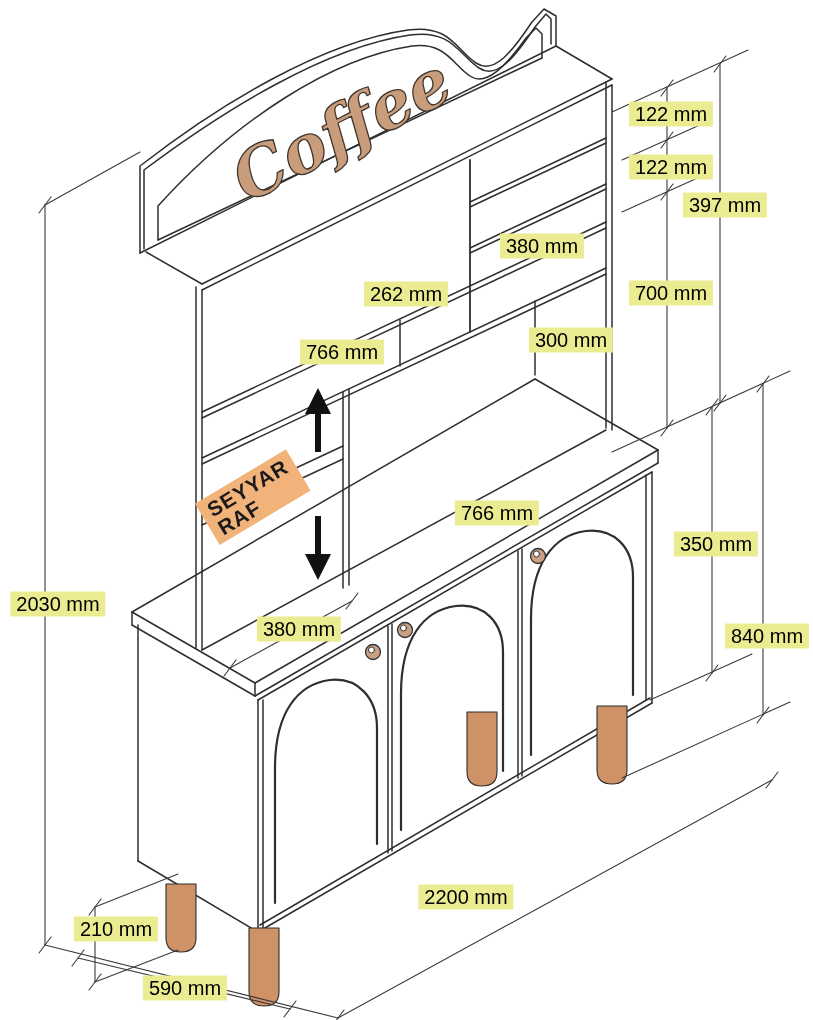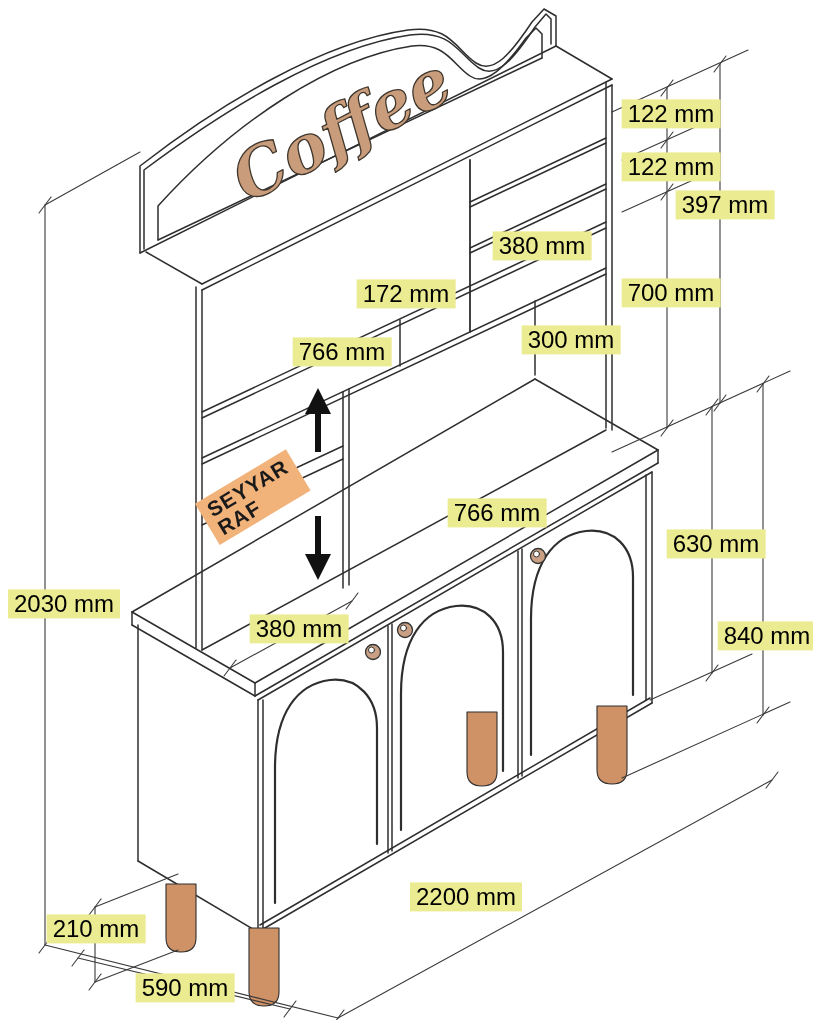--- a/index.html
+++ b/index.html
@@ -3,21 +3,21 @@
 <meta charset="utf-8">
 <style>
   html,body{margin:0;padding:0;background:#888;}
   .stage{
     position:relative;width:813px;height:1020px;background:#ffffff;
     font-family:"Liberation Sans", sans-serif;overflow:hidden;margin:0 auto;
   }
   .stage svg{position:absolute;left:0;top:0;}
   .lbl{
     position:absolute;transform:translate(-50%,-50%);
-    background:#ebeb92;color:#000;font-size:24px;line-height:1.05;
+    background:#ebeb92;color:#000;font-size:20px;line-height:1.05;
     padding:2px 6px;white-space:nowrap;z-index:5;
   }
   .lbl-orange{
     position:absolute;transform:translate(-50%,-50%) rotate(-31deg);
     background:#f2b37b;color:#1a1a1a;font-size:21px;font-weight:600;
     line-height:1.0;padding:3px 8px;z-index:4;letter-spacing:1px;
   }
   .lbl-orange div{white-space:nowrap;}
 </style>
 </head>
@@ -197,31 +197,31 @@
       <line x1="224" y1="676" x2="236" y2="660"></line>
       <line x1="346" y1="609" x2="358" y2="593"></line>
     </g>
   </g>
 </svg>
 
 <div class="lbl" style="left:671px;top:114px">122 mm</div>
 <div class="lbl" style="left:671px;top:167px">122 mm</div>
 <div class="lbl" style="left:725px;top:205px">397 mm</div>
 <div class="lbl" style="left:542px;top:246px">380 mm</div>
-<div class="lbl" style="left:406px;top:294px">172 mm</div>
+<div class="lbl" style="left:406px;top:294px">262 mm</div>
 <div class="lbl" style="left:671px;top:293px">700 mm</div>
 <div class="lbl" style="left:342px;top:352px">766 mm</div>
 <div class="lbl" style="left:571px;top:340px">300 mm</div>
 <div class="lbl" style="left:497px;top:513px">766 mm</div>
-<div class="lbl" style="left:716px;top:544px">630 mm</div>
+<div class="lbl" style="left:716px;top:544px">350 mm</div>
 <div class="lbl" style="left:767px;top:636px">840 mm</div>
-<div class="lbl" style="left:64px;top:604px">2030 mm</div>
+<div class="lbl" style="left:58px;top:604px">2030 mm</div>
 <div class="lbl" style="left:299px;top:629px">380 mm</div>
 <div class="lbl" style="left:466px;top:897px">2200 mm</div>
-<div class="lbl" style="left:96px;top:929px">210 mm</div>
+<div class="lbl" style="left:116px;top:929px">210 mm</div>
 <div class="lbl" style="left:185px;top:988px">590 mm</div>
 
 <div class="lbl-orange" style="left:253px;top:497px">
   <div>SEYYAR</div>
   <div>RAF</div>
 </div>
 
 </div>
 
 </body></html>

